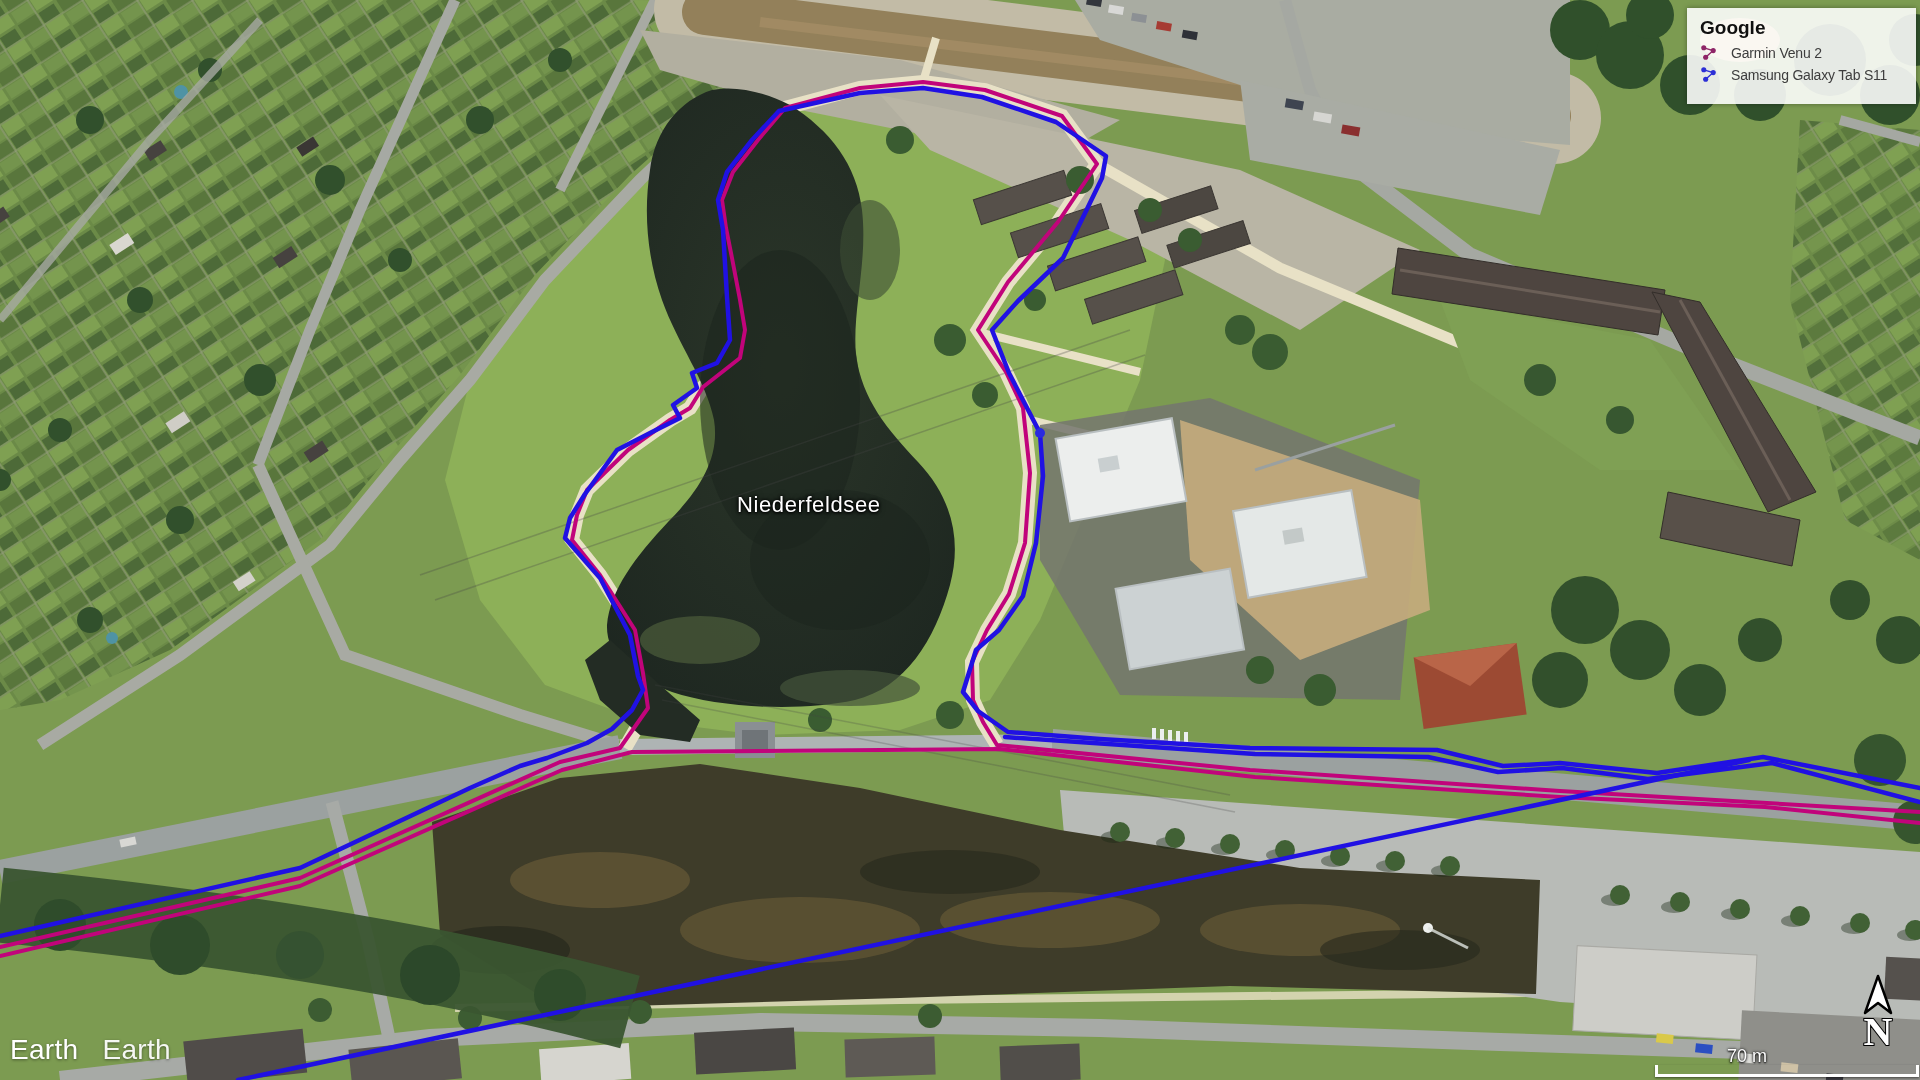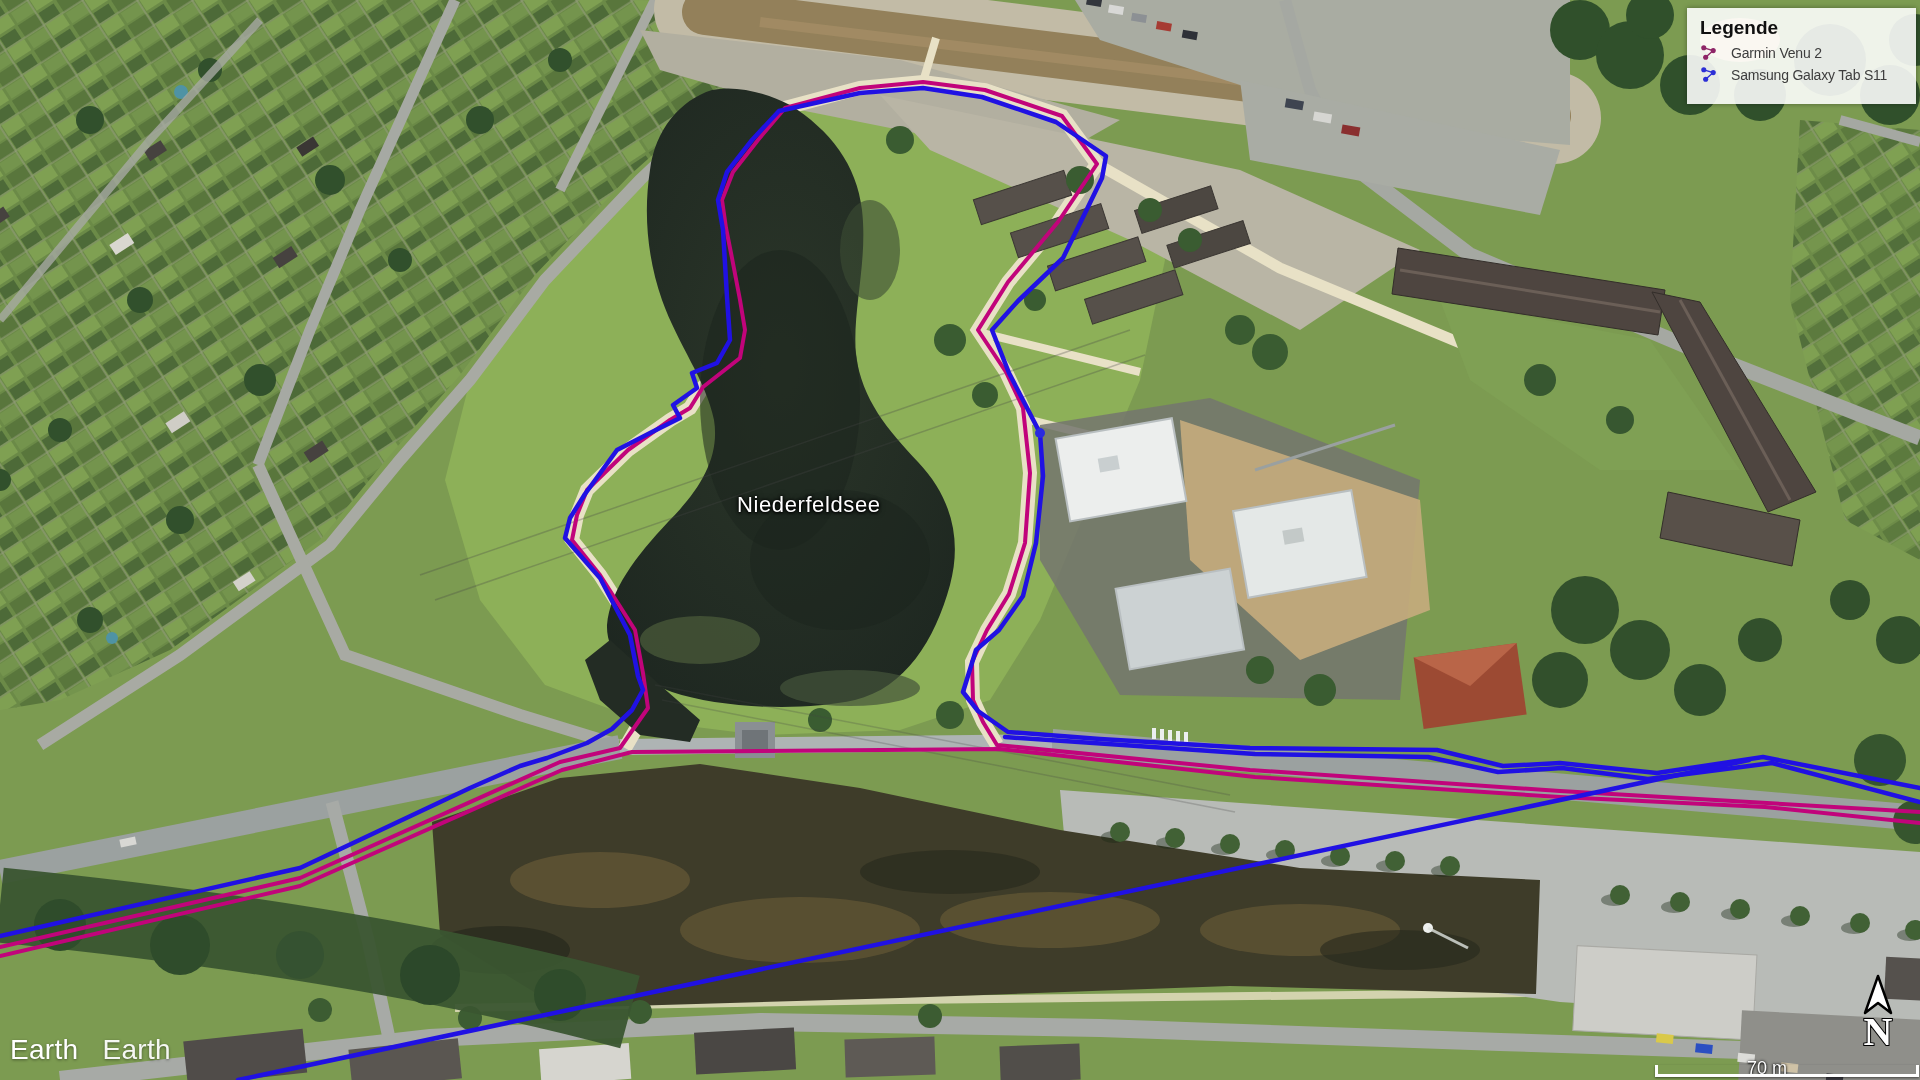--- a/index.html
+++ b/index.html
@@ -15,22 +15,22 @@
   .legend-label{margin-left:14px;font-size:14px;color:#3d3d3d;letter-spacing:-0.2px;white-space:nowrap;}
   
   .place-label{position:absolute;left:737px;top:492px;color:#ffffff;font-size:22px;letter-spacing:0.6px;
                text-shadow:0 0 3px #000,0 1px 3px #000,0 0 6px rgba(0,0,0,0.8);cursor:pointer;}
   
   .ge-logo{position:absolute;left:10px;top:1034px;font-size:28px;color:#fff;
            text-shadow:0 1px 3px rgba(0,0,0,0.45);letter-spacing:0.3px;}
   .ge-logo .earth{color:rgba(255,255,255,0.94);margin-left:24px;}
   
   .scalebar{position:absolute;left:1655px;top:1042px;width:262px;height:34px;}
-  .scalebar .lbl{position:absolute;left:72px;top:16px;color:#fff;font-size:18px;
-                 text-shadow:0 1px 2px #000,0 0 3px #000;margin-left:20px;}
+  .scalebar .lbl{position:absolute;left:72px;top:4px;color:#fff;font-size:18px;
+                 text-shadow:0 1px 2px #000,0 0 3px #000;}
   .scalebar .bar{position:absolute;left:0;top:23px;width:258px;height:9px;
                  border-left:3px solid #fff;border-right:3px solid #fff;border-bottom:3px solid #fff;
                  box-shadow:0 1px 2px rgba(0,0,0,0.5);}
   
   .north{position:absolute;left:1852px;top:972px;width:52px;height:80px;cursor:pointer;}
 </style>
 </head>
 <body>
 
 <svg id="map" viewBox="0 0 1920 1080" xmlns="http://www.w3.org/2000/svg">
@@ -341,21 +341,21 @@
     <polyline points="0,936 300,868 470,788 520,766 547,758 587,743 612,729 632,710 643,690 638,676 630,635 600,578 565,538 570,518 585,494 617,450 652,432 680,418 673,405 697,388 692,373 717,363 730,340 727,297 723,230 718,200 727,172 752,140 779,111 860,93 923,88 982,97 1056,122 1106,156 1102,178 1088,207 1063,258 1018,301 992,330 1009,373 1040,433 1043,476 1036,543 1023,596 999,630 976,650 963,692 978,711 1008,732 1100,739 1250,748 1437,750 1503,766 1560,763 1657,773 1763,757 1920,788"></polyline>
     <polyline points="1005,737 1255,754 1428,757 1498,772 1562,768 1648,779 1772,763 1920,802"></polyline>
     <polyline points="238,1080 1749,760"></polyline>
   </g>
   <circle cx="1040" cy="433" r="5" fill="#2a2ae0"></circle>
 </svg>
 
 <div class="place-label">Niederfeldsee</div>
 
 <div class="legend">
-  <div class="legend-title">Legende</div>
+  <div class="legend-title">Google</div>
   <div class="legend-row">
     <svg viewBox="0 0 18 18">
       <g stroke="#8e2567">
         <g fill="#8e2567">
           <path d="M4,4 L14,7 L6,14" fill="none" stroke-width="1.4"></path>
           <circle cx="4" cy="4" r="2.7" stroke="none"></circle>
             <circle cx="14" cy="7" r="2.7" stroke="none"></circle>
           <circle cx="6" cy="14" r="2.7" stroke="none"></circle>
         </g>
       </g>

